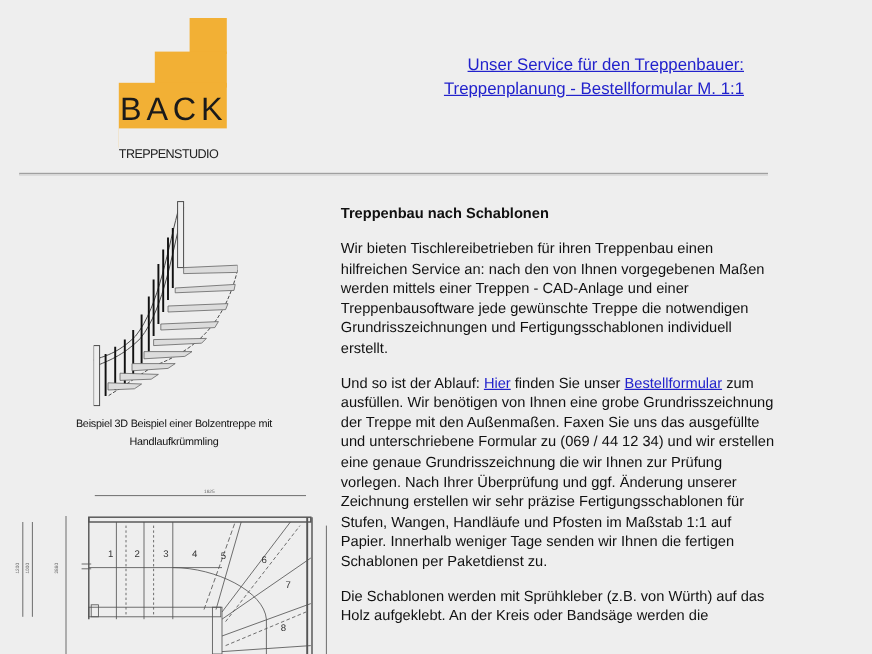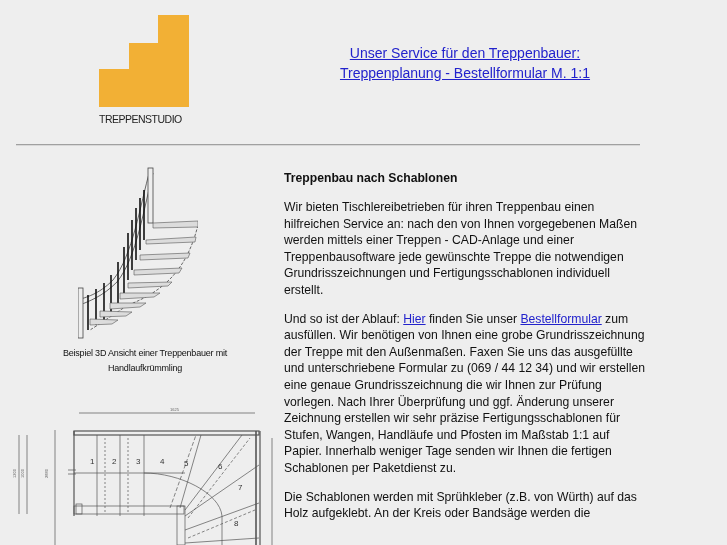--- a/index.html
+++ b/index.html
@@ -18,27 +18,27 @@
   .logo .step2 { position:absolute; left:30px; top:28px; width:60px; height:30px; background:#f2b035; }
   .logo .step3 { position:absolute; left:59px; top:0; width:31px; height:30px; background:#f2b035; }
   .logo .brand {
     position:absolute; left:1px; top:62px; width:88px;
     font-size:27px; letter-spacing:4px; color:#1a1a1a; font-weight:normal;
     line-height:28px;
   }
   .logo .sub {
     position:absolute; left:0; top:92px; width:95px;
     font-size:10.5px; letter-spacing:-0.5px; color:#222; line-height:12px;
-    background:#eeeeee; padding-top:6px;
+    background:#eeeeee; padding-top:16px;
   }
 
   
   .header-links {
     position:absolute; left:310px; top:43px; width:310px;
-    text-align:center; font-size:14px; line-height:20px;
+    text-align:right; font-size:14px; line-height:20px;
   }
 
   
   .divider {
     position:absolute; left:16px; top:144px; width:624px; height:1px;
     background:#a0a0a0; border-bottom:1px solid #d8d8d8;
   }
 
   
   .stair3d { position:absolute; left:78px; top:165px; width:120px; height:175px; }
@@ -59,20 +59,21 @@
   }
   .content p { margin:1px 0 12px 0; }
 </style>
 </head>
 <body>
 
 <div class="logo">
   <div class="step3"></div>
   <div class="step2"></div>
   <div class="step1"></div>
+  <div class="brand">BACK</div>
   <div class="sub">TREPPENSTUDIO</div>
 </div>
 
 <div class="header-links">
   <a>Unser Service für den Treppenbauer:</a><br>
   <a>Treppenplanung - Bestellformular M. 1:1</a>
 </div>
 
 <div class="divider"></div>
 
@@ -109,21 +110,21 @@
     <path d="M62 90 L112 88 L110 93 L62 95 Z"></path>
     <path d="M56 105 L104 103 L101 108 L56 110 Z"></path>
     <path d="M50 118 L94 117 L90 121 L50 123 Z"></path>
     <path d="M42 128 L82 128 L76 132 L42 134 Z"></path>
     <path d="M32 138 L68 138 L62 142 L32 144 Z"></path>
     <path d="M22 146 L54 147 L48 151 L22 152 Z"></path>
     <path d="M12 154 L40 155 L34 159 L12 160 Z"></path>
   </g>
 </svg>
 
-<div class="caption">Beispiel 3D Ansicht einer Treppenbauer mit Handlaufkrümmling</div>
+<div class="caption">Beispiel 3D Beispiel einer Bolzentreppe mit Handlaufkrümmling</div>
 
 <svg class="floorplan" viewBox="0 0 270 147">
   <g fill="none" stroke="#555" stroke-width="0.7">
 
     <line x1="69" y1="15" x2="245" y2="15"></line>
 
     <line x1="9" y1="37" x2="9" y2="116"></line>
     <line x1="17" y1="37" x2="17" y2="116"></line>
     <line x1="45" y1="32" x2="45" y2="147"></line>
 

